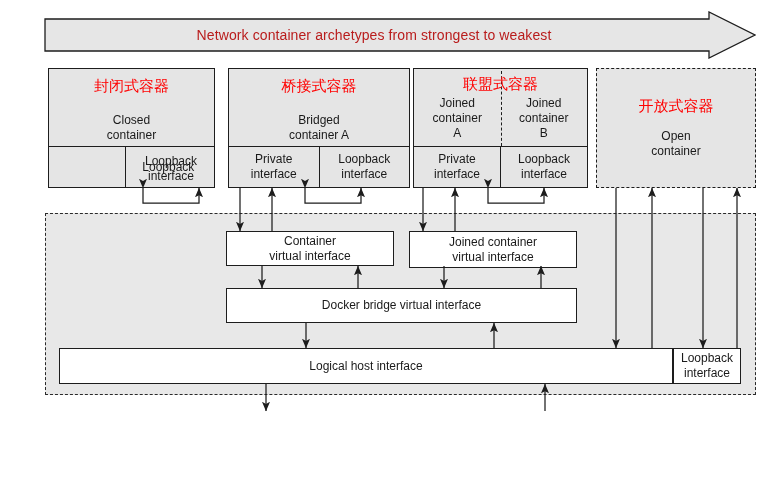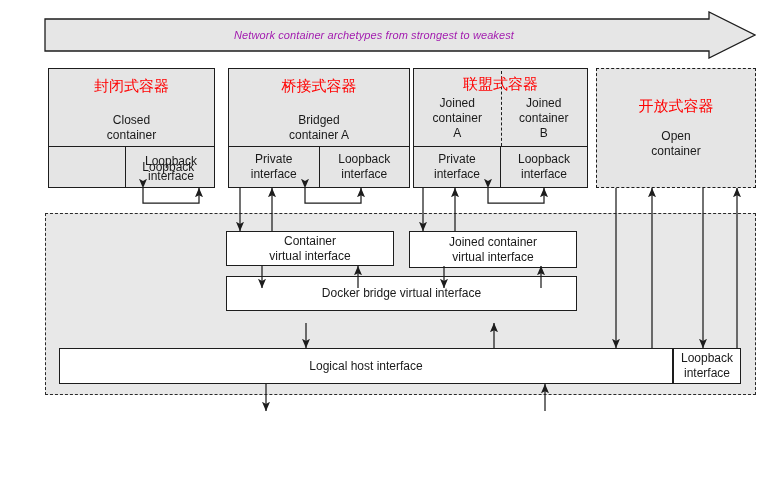--- a/index.html
+++ b/index.html
@@ -22,23 +22,22 @@
 
   
   .banner-wrap {
     left: 44px; top: 11px; width: 712px; height: 48px;
   }
   .banner-svg { display: block; }
   .banner-label {
     position: absolute;
     left: 0; top: 0; width: 660px; height: 48px;
     display: flex; align-items: center; justify-content: center;
-    font-size: 11px; color: #a21caf; letter-spacing: .1px;
+    font-size: 14px; color: #b91c1c; letter-spacing: .1px;
     pointer-events: none;
-    font-style: italic;
   }
 
   
   .box {
     border: 1px solid #1d1d1d;
     background: #ffffff;
     display: flex;
     align-items: center;
     justify-content: center;
     text-align: center;
@@ -255,21 +254,21 @@
     </div>
   </div>
 
   <div class="abs box" style="left:409px; top:231px; width:168px; height:37px;">
     <div>
       <span>Joined container</span><br>
       <span>virtual interface</span>
     </div>
   </div>
 
-  <div class="abs box" style="left:226px; top:276px; width:351px; height:35px;">
+  <div class="abs box" style="left:226px; top:288px; width:351px; height:35px;">
     <span>Docker bridge virtual interface</span>
   </div>
 
   <div class="abs box" style="left:59px; top:348px; width:614px; height:36px;">
     <span>Logical host interface</span>
   </div>
 
   <div class="abs box" style="left:673px; top:348px; width:68px; height:36px;">
     <div>
       <span>Loopback</span><br>

